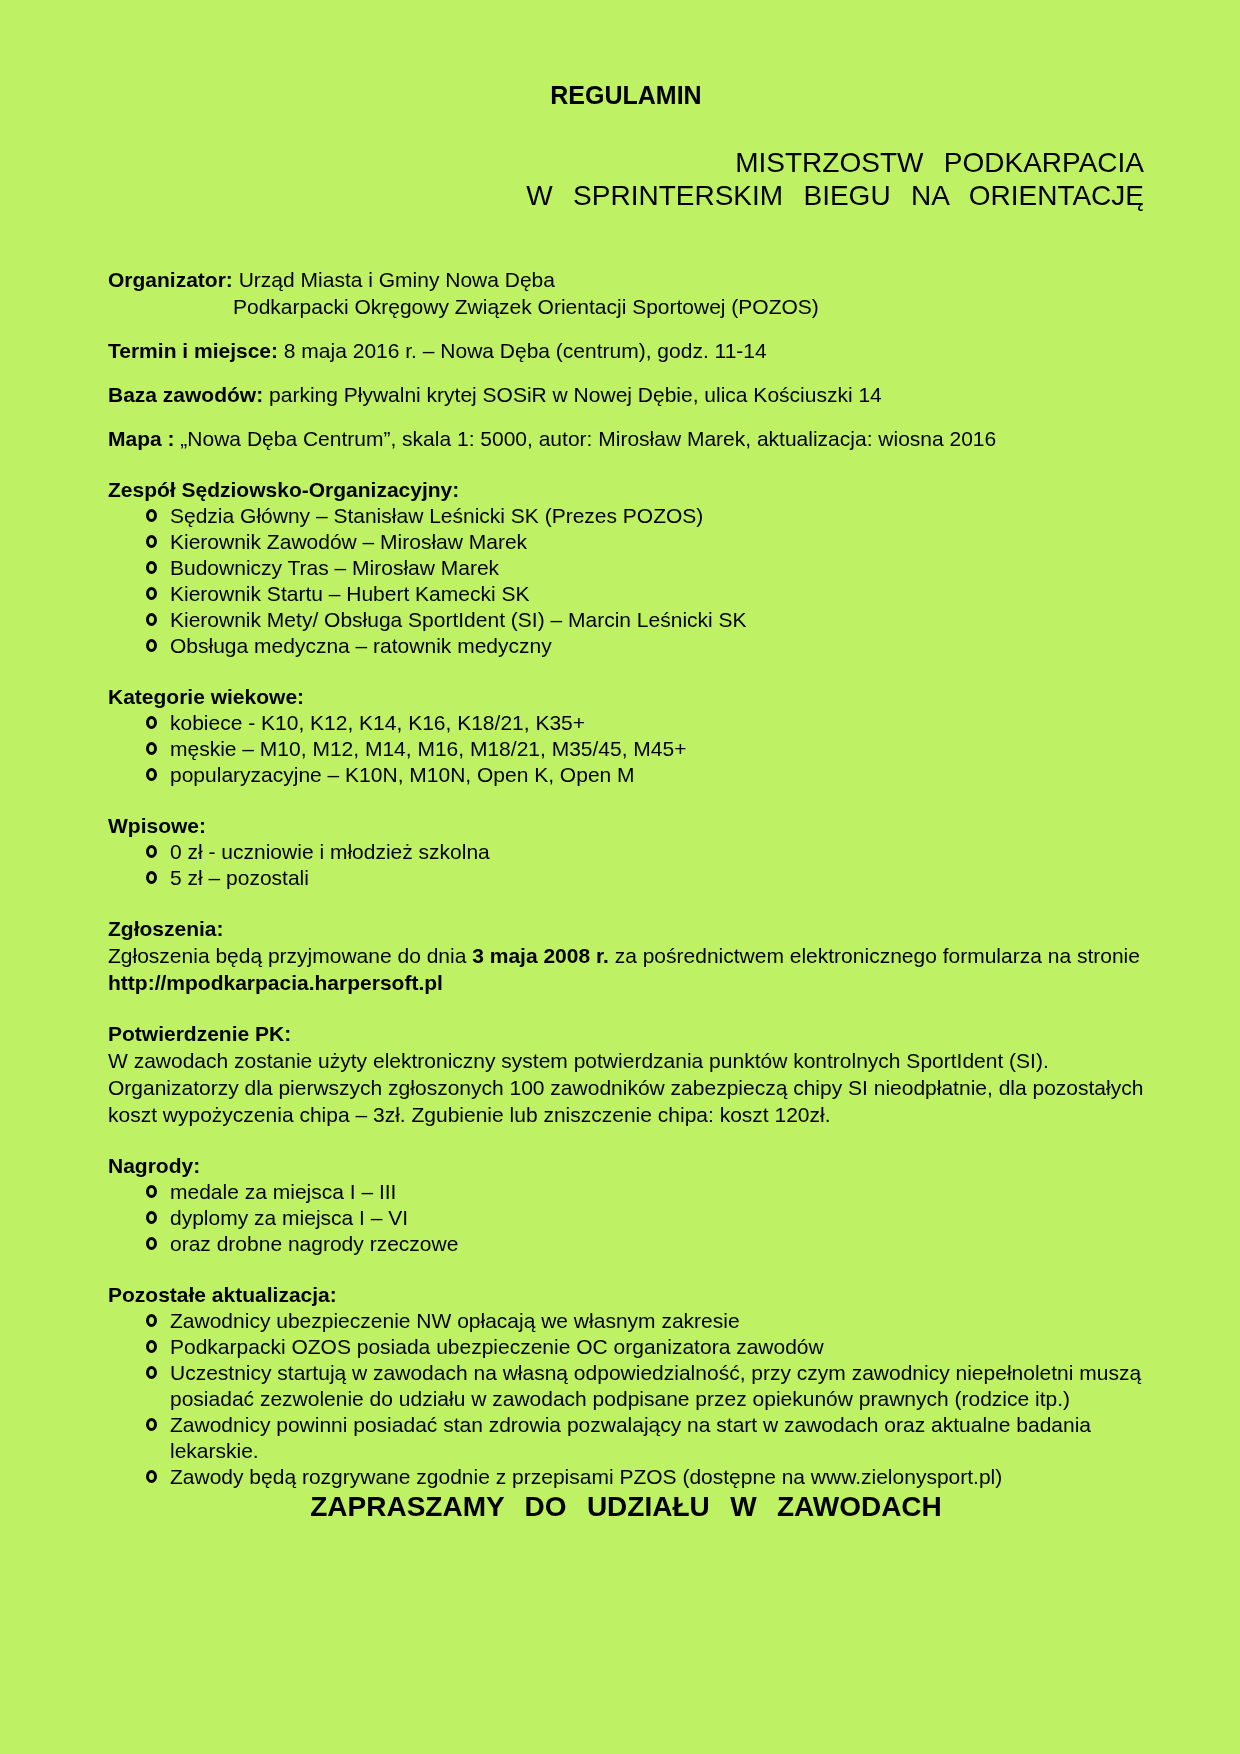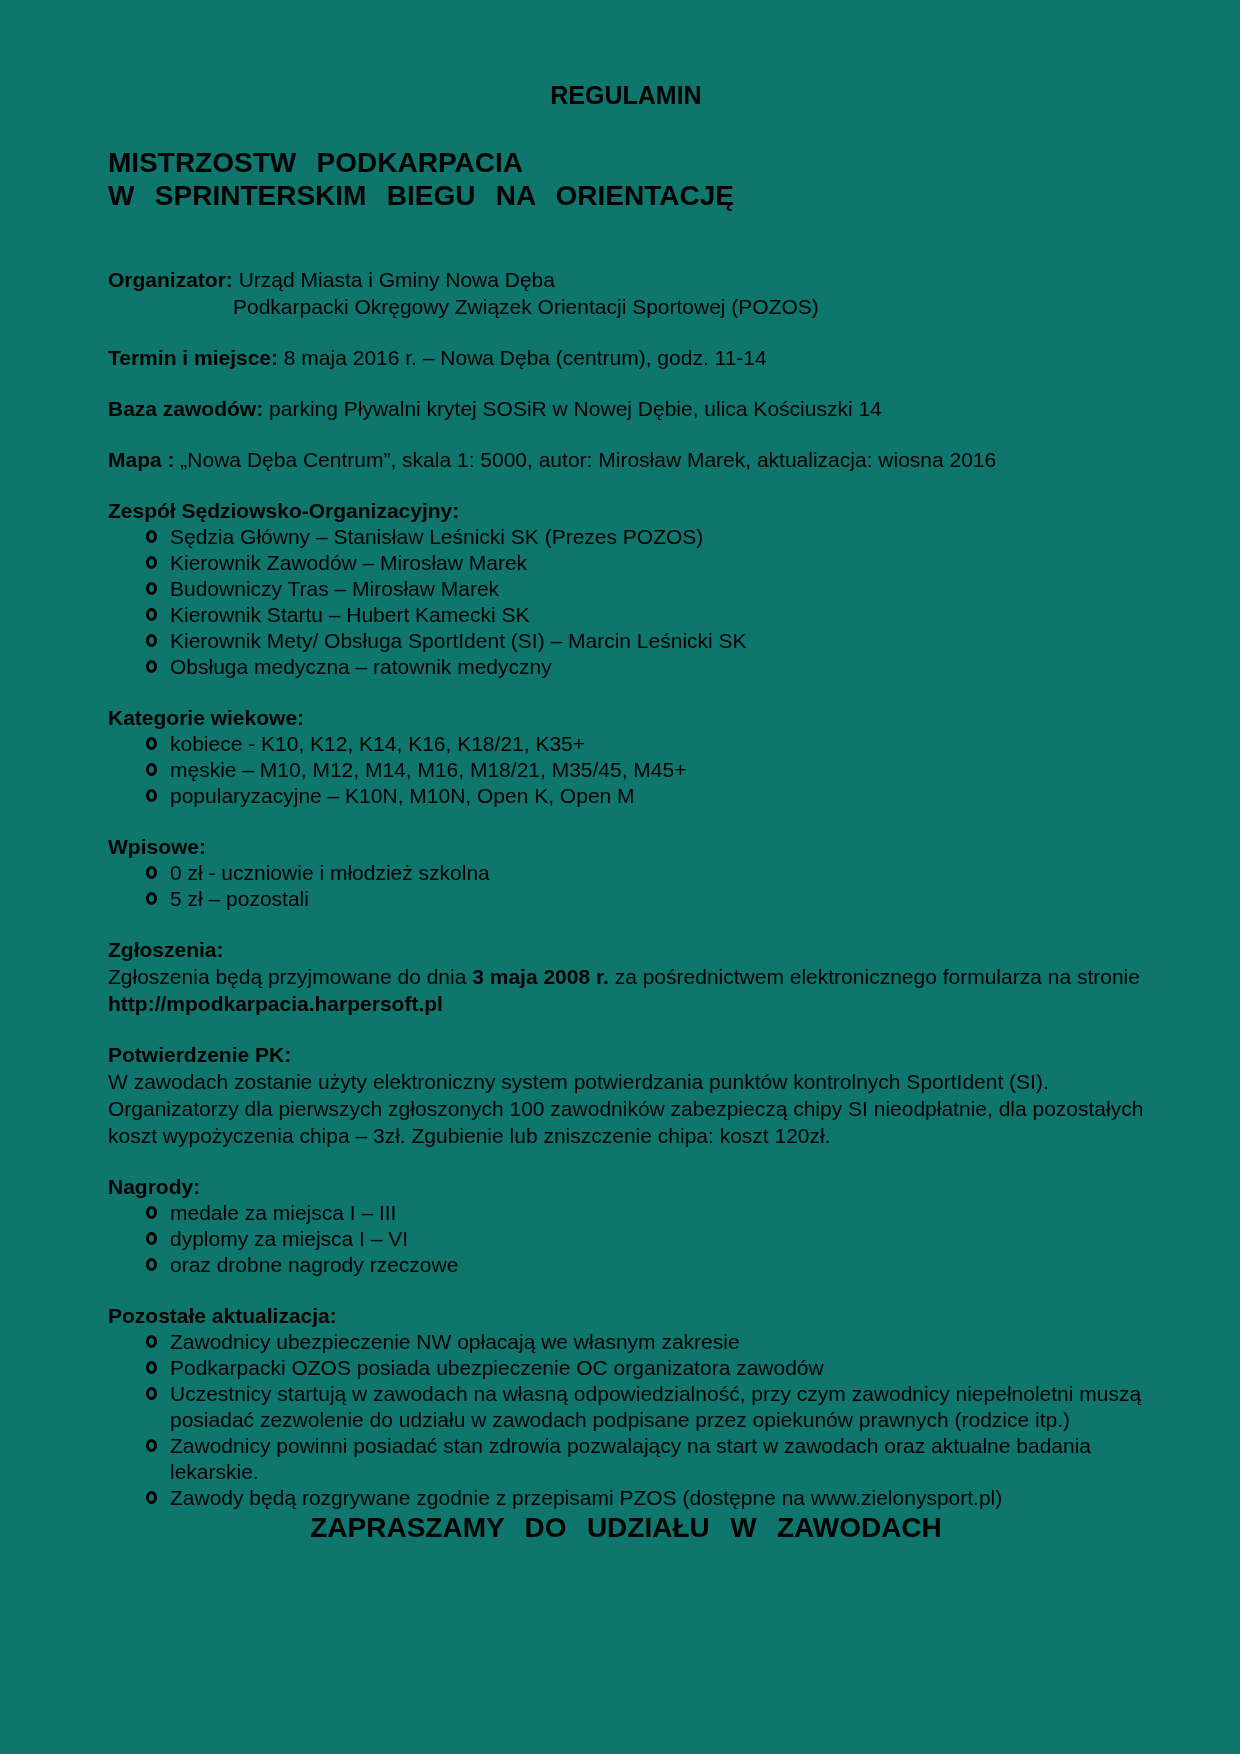--- a/index.html
+++ b/index.html
@@ -1,47 +1,47 @@
 <!DOCTYPE html>
 <html lang="pl"><head>
 <meta charset="utf-8">
 <style>
   html, body { margin: 0; padding: 0; background: #ffffff; }
   .page {
     position: relative;
     width: 1240px;
     height: 1754px;
     box-sizing: border-box;
-    background: #0f766e;
+    background: #bef264;
     color: #000000;
     font-family: "Liberation Sans", sans-serif;
     font-size: 21px;
     line-height: 27px;
     padding: 80px 96px 0 108px;
     overflow: hidden;
   }
   .doc-title {
     text-align: center;
     font-weight: bold;
     font-size: 25px;
     line-height: 30px;
     word-spacing: 0.30em;
   }
   .doc-subtitle {
     margin-top: 36px;
-    text-align: left;
-    font-weight: bold;
+    text-align: right;
+    font-weight: normal;
     font-size: 28px;
     line-height: 33px;
     word-spacing: 0.45em;
   }
   .org-block { margin-top: 54px; }
   .org-line2 { margin-left: 125px; }
   .label { font-weight: bold; }
-  .info-line { margin-top: 24px; }
+  .info-line { margin-top: 17px; }
   .section { margin-top: 24px; }
   .section-heading { font-weight: bold; }
   .blist { margin: 0; padding: 0; }
   .bitem {
     display: flex;
     align-items: flex-start;
     padding-left: 38px;
     line-height: 26px;
     justify-content: center;
   }

